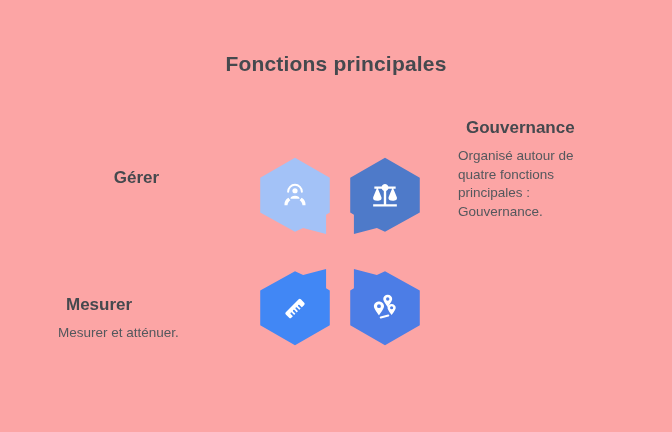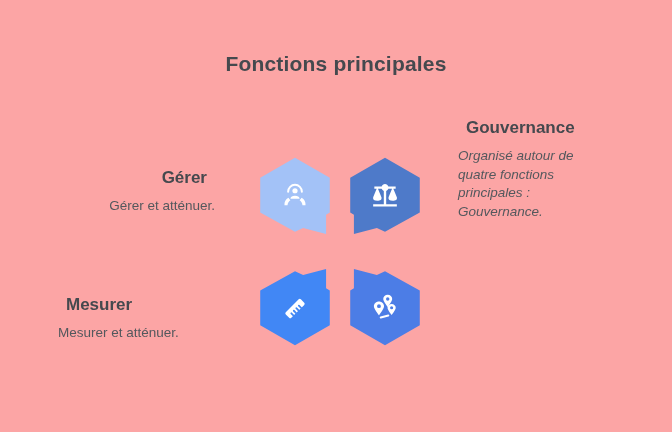--- a/index.html
+++ b/index.html
@@ -8,42 +8,41 @@
     font-family:"Liberation Sans","DejaVu Sans",sans-serif;
     padding-left:11px;
   }
   .title{
     position:absolute;top:52px;left:0;width:672px;text-align:center;
     font-size:21px;font-weight:700;color:#45494e;letter-spacing:.2px;margin:0;
   }
   .text-block{position:absolute;}
   .text-block h2{margin:8px;font-size:17px;font-weight:700;color:#45494e;}
   .text-block p{margin:9px 0 0 0;font-size:13.5px;line-height:1.38;color:#54585d;}
-  .q-tl{left:58px;top:160px;width:157px;text-align:right;}
+  .q-tl{left:58px;top:160px;width:157px;text-align:center;}
   .q-bl{left:58px;top:287px;width:157px;text-align:left;}
   .q-tr{left:458px;top:110px;width:160px;text-align:left;}
   .q-br{left:458px;top:287px;width:170px;text-align:left;}
-  .q-tr p{max-width:150px;font-style:italic;}
+  .q-tr p{max-width:150px;}
   .q-br p{max-width:158px;}
   .hex{position:absolute;width:74px;height:82px;display:block;}
   .hex-tl{left:258px;top:156px;}
   .hex-tr{left:348px;top:156px;}
   .hex-bl{left:258px;top:265px;}
   .hex-br{left:348px;top:265px;}
 </style>
 </head>
 <body>
 
 <div class="canvas">
 
   <h1 class="title">Fonctions principales</h1>
 
   <div class="text-block q-tl">
     <h2>Gérer</h2>
-    <p>Gérer et atténuer.</p>
   </div>
 
   <div class="text-block q-tr">
     <h2>Gouvernance</h2>
     <p>Organisé autour de quatre fonctions principales : Gouvernance.</p>
   </div>
 
   <div class="text-block q-bl">
     <h2>Mesurer</h2>
     <p>Mesurer et atténuer.</p>

